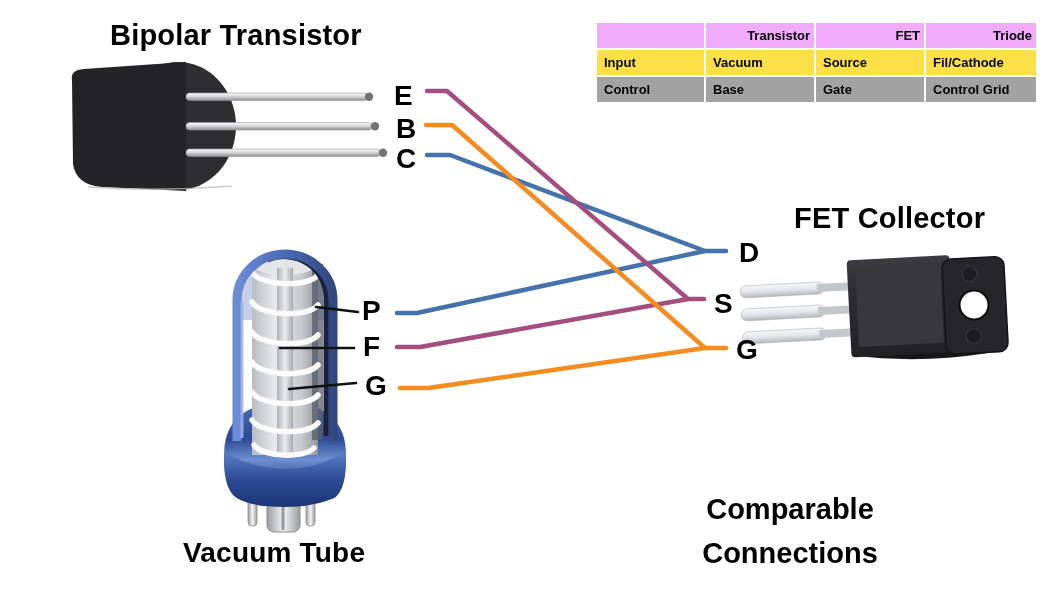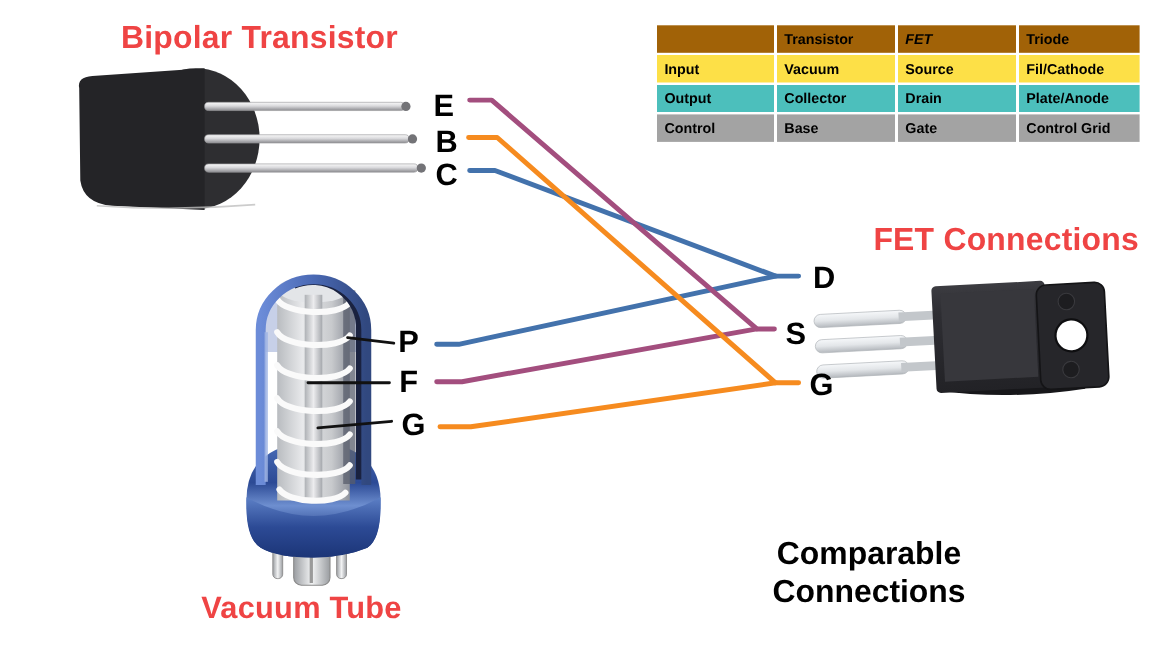--- a/index.html
+++ b/index.html
@@ -8,31 +8,31 @@
     position: relative;
     width: 1058px;
     height: 595px;
     background: #ffffff;
     overflow: hidden;
   }
   .svg-layer { position: absolute; left: 0; top: 0; }
   .heading {
     position: absolute;
     font-weight: bold;
-    color: #ef4444;
+    color: #000000;
     font-size: 29px;
     line-height: 1.1;
     white-space: nowrap;
     letter-spacing: 0.2px;
   }
   .caption {
     position: absolute;
     left: 655px; top: 487px; width: 270px;
     font-weight: bold; color: #000;
-    font-size: 29px; line-height: 34px;
+    font-size: 29px; line-height: 44px;
     text-align: center;
     white-space: normal;
   }
   .pin-label {
     position: absolute;
     font-weight: bold;
     color: #000;
     font-size: 28px;
     line-height: 1;
   }
@@ -45,22 +45,22 @@
   table.cmp td {
     border: 2px solid #ffffff;
     font-size: 13px;
     font-weight: bold;
     color: #000;
     padding: 3px 4px 3px 7px;
     height: 19px;
     overflow: hidden;
     white-space: nowrap;
   }
-  .cw1 { width: 96px; } .cw2 { width: 97px; } .cw3 { width: 97px; font-style: italic; } .cw4 { width: 99px; }
-  tr.hdr  td { background: #a16207; }
+  .cw1 { width: 96px; } .cw2 { width: 97px; } .cw3 { width: 97px; } .cw4 { width: 99px; }
+  tr.hdr  td { background: #f0abfc; text-align: right; }
   tr.row1 td { background: #fde047; }
   tr.row2 td { background: #4CBFBC; }
   tr.row3 td { background: #a3a3a3; }
 </style>
 </head>
 <body>
 
 <div class="canvas">
 
   <svg class="svg-layer" width="1058" height="595" viewBox="0 0 1058 595">
@@ -194,21 +194,21 @@
       <polyline points="427,155 450,155 705,251 726,251" stroke="#4372AC"></polyline>
       <polyline points="397,313 417,313 705,251" stroke="#4372AC"></polyline>
       <polyline points="427,91 447,91 688,299 704,299" stroke="#A34E7E"></polyline>
       <polyline points="397,347 420,347 688,299" stroke="#A34E7E"></polyline>
       <polyline points="426,125 452,125 705,348 726,348" stroke="#F68B1F"></polyline>
       <polyline points="400,388 428,388 705,348" stroke="#F68B1F"></polyline>
     </g>
   </svg>
 
   <div class="heading" style="left:110px; top:20px;">Bipolar Transistor</div>
-  <div class="heading" style="left:794px; top:203px;">FET Connections</div>
+  <div class="heading" style="left:794px; top:203px;">FET Collector</div>
   <div class="heading" style="left:183px; top:538px; font-size:28px;">Vacuum Tube</div>
   <div class="caption">Comparable Connections</div>
 
   <div class="pin-label" style="left:394px; top:82px;">E</div>
   <div class="pin-label" style="left:396px; top:115px;">B</div>
   <div class="pin-label" style="left:396px; top:145px;">C</div>
 
   <div class="pin-label" style="left:739px; top:239px;">D</div>
   <div class="pin-label" style="left:714px; top:290px;">S</div>
   <div class="pin-label" style="left:736px; top:336px;">G</div>
@@ -224,26 +224,20 @@
       <td class="cw2">Transistor</td>
       <td class="cw3">FET</td>
       <td class="cw4">Triode</td>
     </tr>
     <tr class="row1">
       <td>Input</td>
       <td>Vacuum</td>
       <td>Source</td>
       <td> Fil/Cathode</td>
     </tr>
-    <tr class="row2">
-      <td>Output</td>
-      <td>Collector</td>
-      <td>Drain</td>
-      <td>Plate/Anode</td>
-    </tr>
     <tr class="row3">
       <td>Control</td>
       <td>Base</td>
       <td>Gate</td>
       <td>Control Grid</td>
     </tr>
   </tbody>
     </table>
 
 </div>

